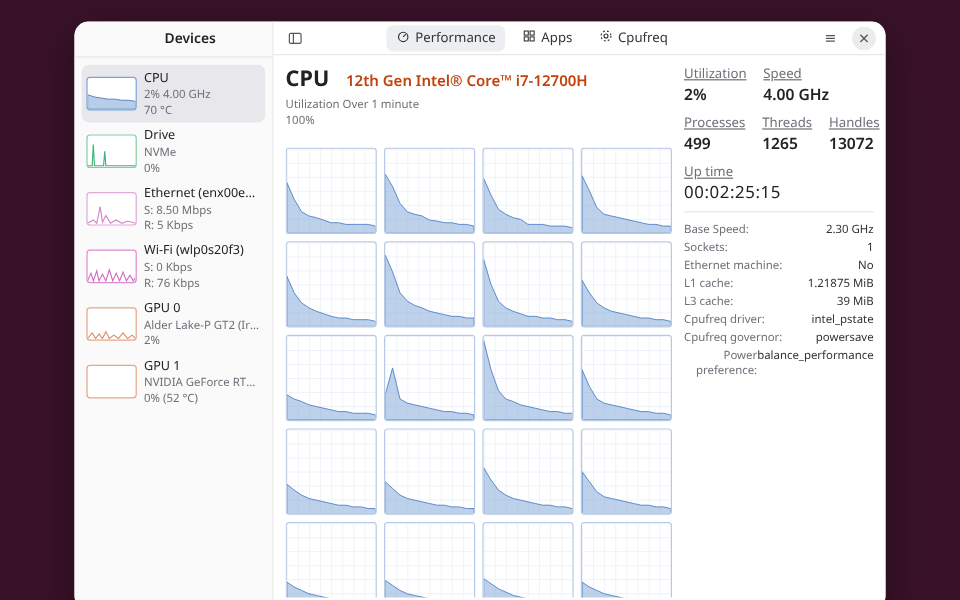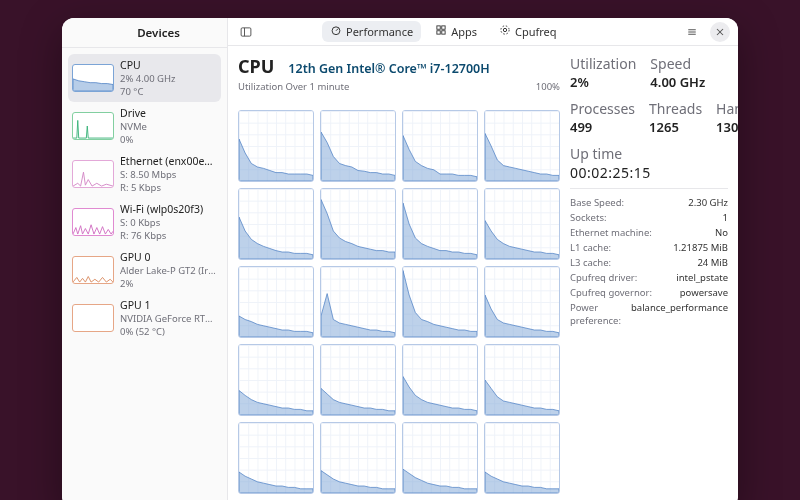--- a/index.html
+++ b/index.html
@@ -77,45 +77,45 @@
   .spacer{flex:1;}
   .iconbtn{
     width:20px;height:20px;border-radius:50%;display:flex;align-items:center;justify-content:center;
     cursor:pointer;color:#555;
   }
   .iconbtn.close{background:#ececef;}
   .content{flex:1;display:flex;overflow:hidden;padding:8px 10px 10px 10px;gap:10px;}
   .charts-col{flex:1;min-width:0;display:flex;flex-direction:column;}
   .heading-row{display:flex;align-items:baseline;gap:14px;margin-bottom:2px;}
   .heading{font-size:18px;font-weight:700;}
-  .subheading{font-size:12.5px;font-weight:600;color:#0c4a6e;}
-  .legend-row{display:flex;justify-content:space-between;font-size:9.5px;color:var(--muted);margin-bottom:17px;}
+  .subheading{font-size:12.5px;font-weight:600;color:#c2410c;}
+  .legend-row{display:flex;justify-content:space-between;font-size:9.5px;color:var(--muted);margin-bottom:17px;flex-direction:column;}
   .grid{
     flex:1;display:grid;
     grid-template-columns:repeat(4,1fr);
     grid-auto-rows:72px;
     gap:6px;overflow:hidden;
   }
   .core{
     border:1px solid #b6c9e6;border-radius:3px;background:#fff;position:relative;overflow:hidden;
   }
   .core::before{
     content:"";position:absolute;inset:0;
     background-image:linear-gradient(to right,#eef2f9 1px,transparent 1px),
                      linear-gradient(to bottom,#eef2f9 1px,transparent 1px);
     background-size:calc(100%/8) calc(100%/6);
   }
   .core svg{position:absolute;inset:0;width:100%;height:100%;}
   .stats{width:158px;flex:none;font-size:10px;}
   .stat-row{display:flex;gap:14px;margin-bottom:8px;}
-  .stat-block .lbl{font-size:14px;color:var(--muted);}
+  .stat-block .lbl{font-size:11px;color:var(--muted);text-decoration:underline;}
   .stat-block .val{font-size:13px;font-weight:600;}
   .uptime .val{font-size:14px;font-weight:400;letter-spacing:.5px;}
   .kvlist{margin-top:6px;border-top:1px solid var(--border);padding-top:6px;}
-  .kv{display:flex;justify-content:space-between;font-size:9.5px;padding:1px 0;}
+  .kv{display:flex;justify-content:space-between;font-size:9.5px;padding:1px 0;text-align:right;}
   .kv .k{color:var(--muted);}
   .kv .v{color:#333;}
 </style>
 </head>
 <body>
 
 <div class="window">
 
   <aside class="sidebar">
     <div class="sidebar-title">Devices</div>
@@ -400,21 +400,21 @@
             <div class="kv">
               <span class="k">Ethernet machine:</span>
               <span class="v">No</span>
             </div>
             <div class="kv">
               <span class="k">L1 cache:</span>
               <span class="v">1.21875 MiB</span>
             </div>
             <div class="kv">
               <span class="k">L3 cache:</span>
-              <span class="v">24 MiB</span>
+              <span class="v">39 MiB</span>
             </div>
             <div class="kv">
               <span class="k">Cpufreq driver:</span>
               <span class="v">intel_pstate</span>
             </div>
             <div class="kv">
               <span class="k">Cpufreq governor:</span>
               <span class="v">powersave</span>
             </div>
             <div class="kv">

